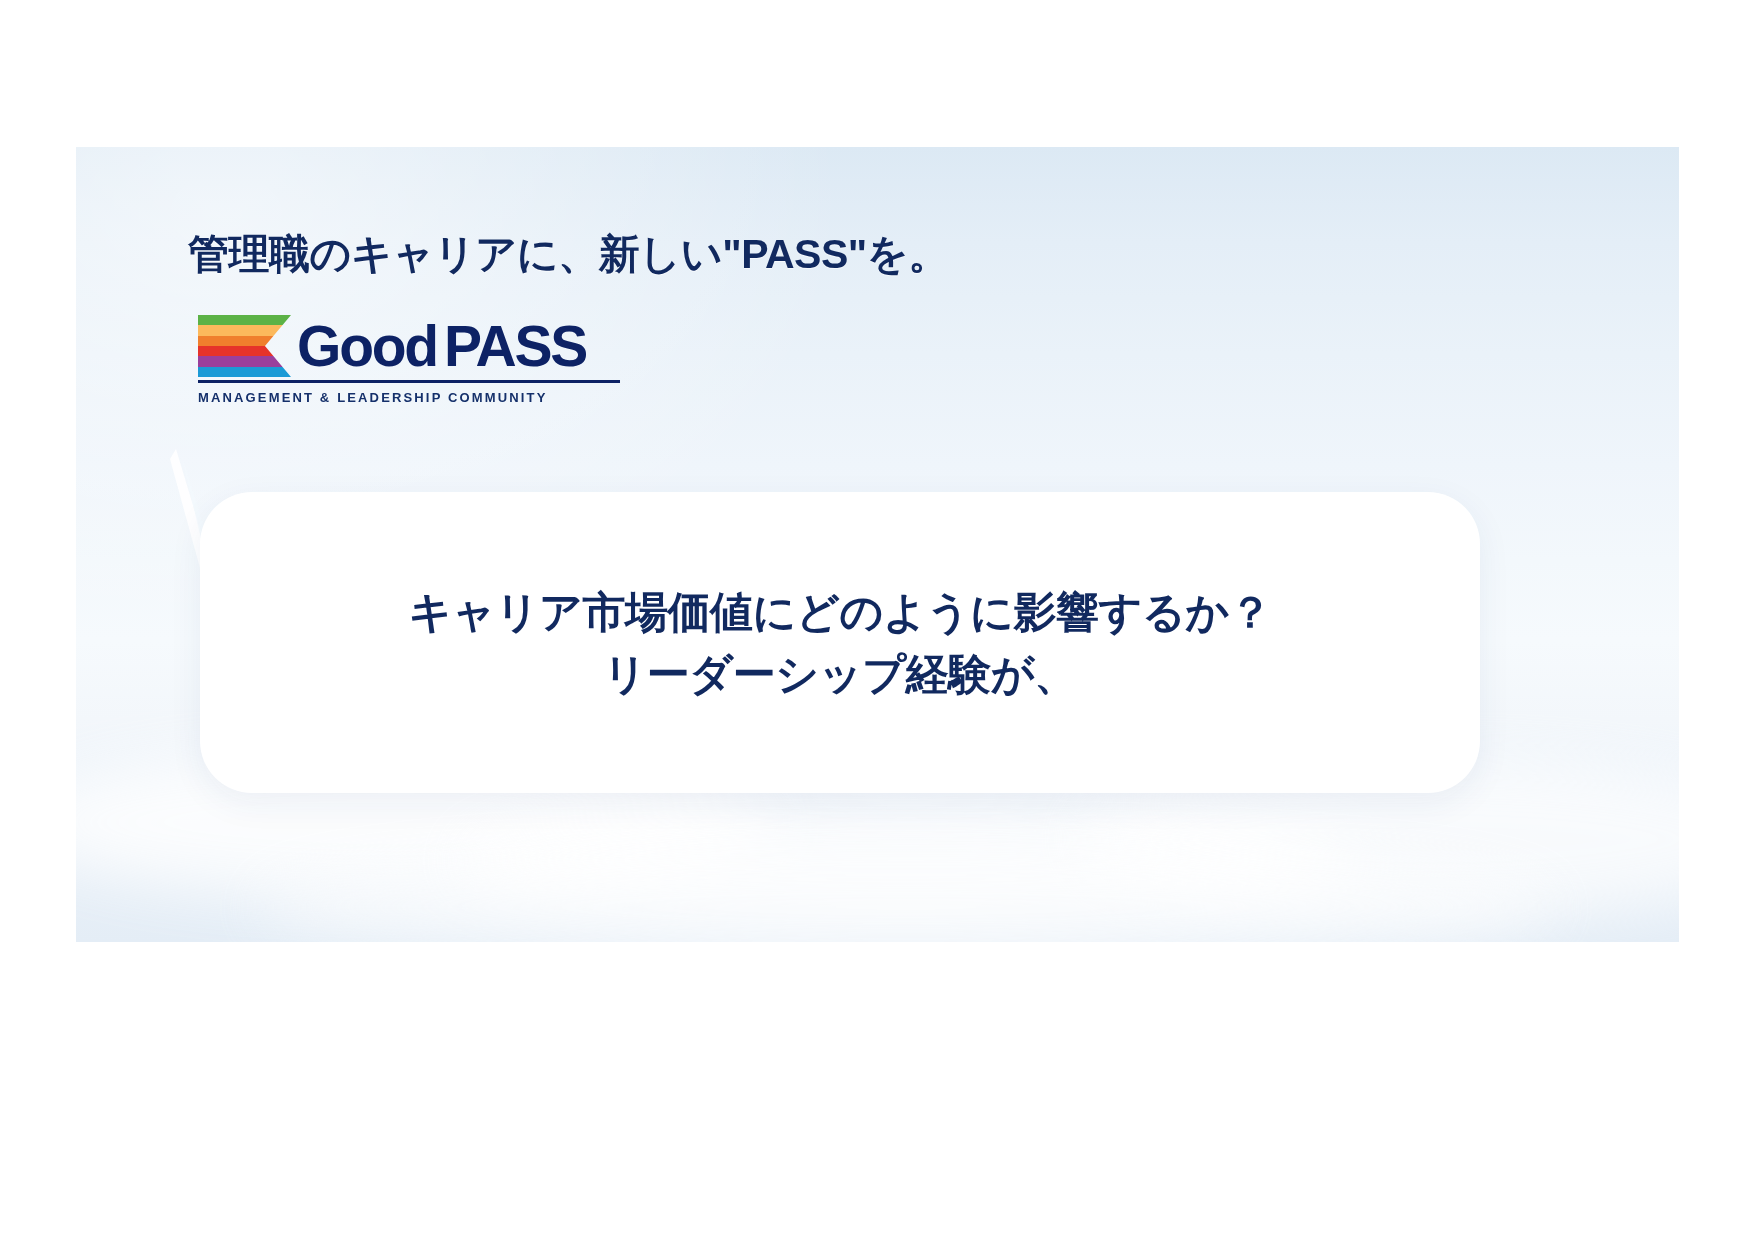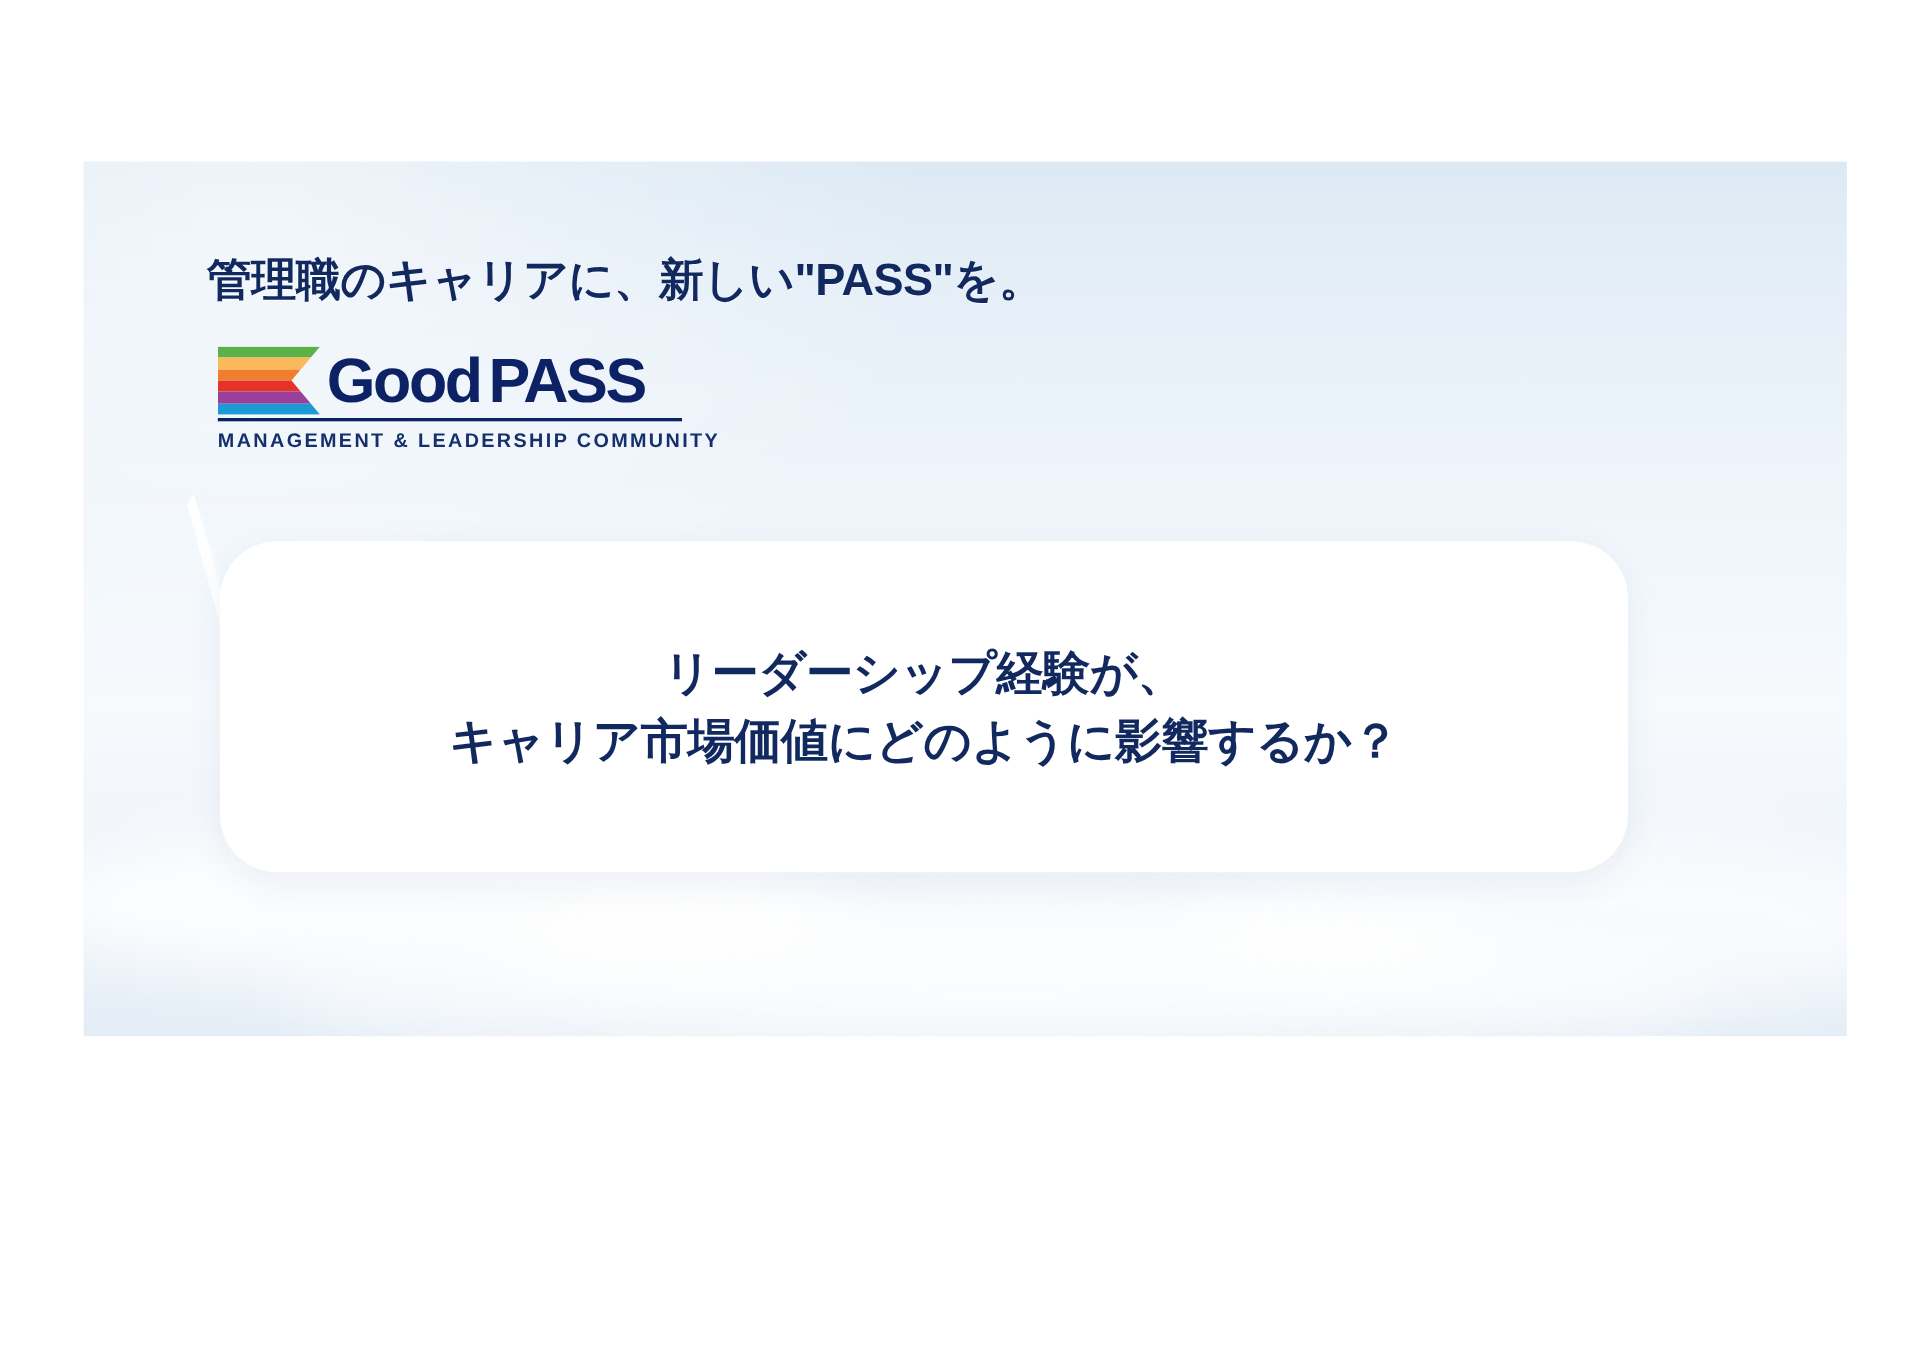--- a/index.html
+++ b/index.html
@@ -127,21 +127,21 @@
   .logo-word .pass { margin-left: 7px; margin-top: 12px; }
 
   .logo-rule {
     height: 3px;
     background: #0d2265;
     margin-top: 3px;
     width: 100%;
   }
   .logo-tagline {
     margin-top: 7px;
-    font-size: 18px;
+    font-size: 13px;
     font-weight: 700;
     letter-spacing: 2.15px;
     color: #15306b;
     white-space: nowrap;
   }
 
   
   #question-card {
     position: absolute;
     left: 124px;
@@ -197,18 +197,18 @@
           <span style="background:#9a3f9c"></span>
           <span style="background:#1b9ad6"></span>
         </div>
         <div class="logo-word"><span>Good</span><span class="pass">PASS</span></div>
       </div>
       <div class="logo-rule"></div>
       <div class="logo-tagline">MANAGEMENT &amp; LEADERSHIP COMMUNITY</div>
     </div>
 
     <div id="question-card">
+      <div class="q-line q-line-2">キャリア市場価値にどのように影響するか？</div>
       <div class="q-line q-line-1">リーダーシップ経験が、</div>
-      <div class="q-line q-line-2">キャリア市場価値にどのように影響するか？</div>
     </div>
 
   </div>
 </div>
 
 </body></html>

